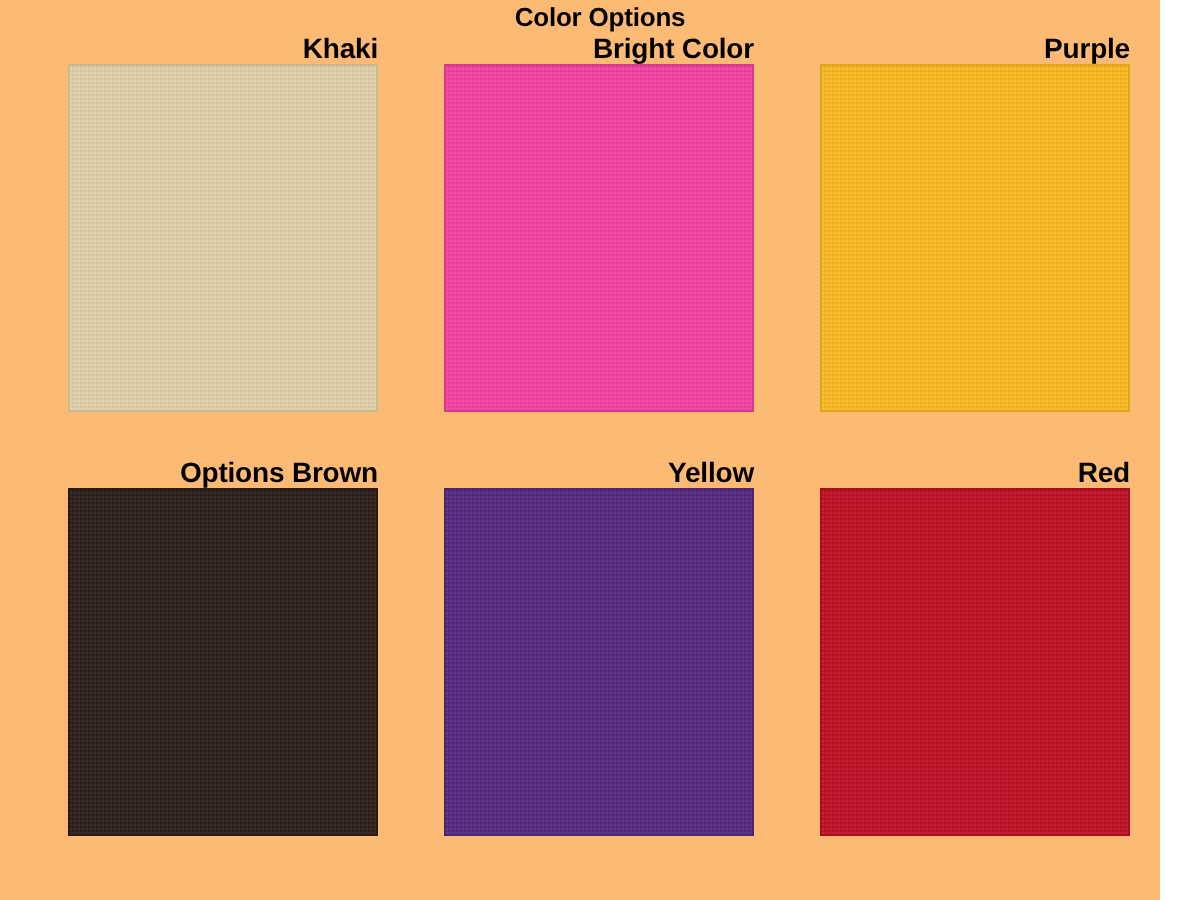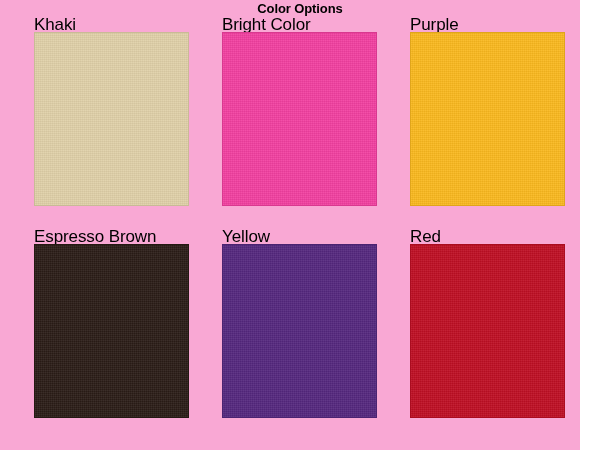--- a/index.html
+++ b/index.html
@@ -10,21 +10,21 @@
     width: 600px;
     height: 450px;
     background: #ffffff;
     font-family: "Liberation Sans", sans-serif;
     overflow: hidden;
   }
   .canvas {
     position: relative;
     width: 580px;
     height: 450px;
-    background: #f9a8d4;
+    background: #fdba74;
   }
   .chart-title {
     position: absolute;
     top: 1px;
     left: 0;
     width: 600px;
     text-align: center;
     font-size: 13px;
     font-weight: bold;
     color: #000000;
@@ -32,23 +32,23 @@
     letter-spacing: -0.1px;
   }
   .swatch-cell {
     position: absolute;
     width: 155px;
   }
   .swatch-label {
     position: absolute;
     left: 0;
     width: 155px;
-    text-align: left;
-    font-size: 17px;
-    font-weight: normal;
+    text-align: right;
+    font-size: 14px;
+    font-weight: bold;
     color: #000000;
     line-height: 15px;
     letter-spacing: -0.1px;
     white-space: nowrap;
   }
   .swatch-patch {
     position: absolute;
     width: 155px;
     height: 174px;
     border: 1px solid rgba(0, 0, 0, 0.10);
@@ -94,21 +94,21 @@
     <div class="swatch-label">Bright Color</div>
     <div class="swatch-patch" style="background-color: rgb(242, 63, 160);"></div>
   </div>
 
   <div class="swatch-cell row-0 col-2">
     <div class="swatch-label">Purple</div>
     <div class="swatch-patch" style="background-color: rgb(250, 184, 30);"></div>
   </div>
 
   <div class="swatch-cell row-1 col-0">
-    <div class="swatch-label">Espresso Brown</div>
+    <div class="swatch-label">Options Brown</div>
     <div class="swatch-patch" style="background-color: rgb(42, 28, 22);"></div>
   </div>
 
   <div class="swatch-cell row-1 col-1">
     <div class="swatch-label">Yellow</div>
     <div class="swatch-patch" style="background-color: rgb(84, 39, 126);"></div>
   </div>
 
   <div class="swatch-cell row-1 col-2">
     <div class="swatch-label">Red</div>

